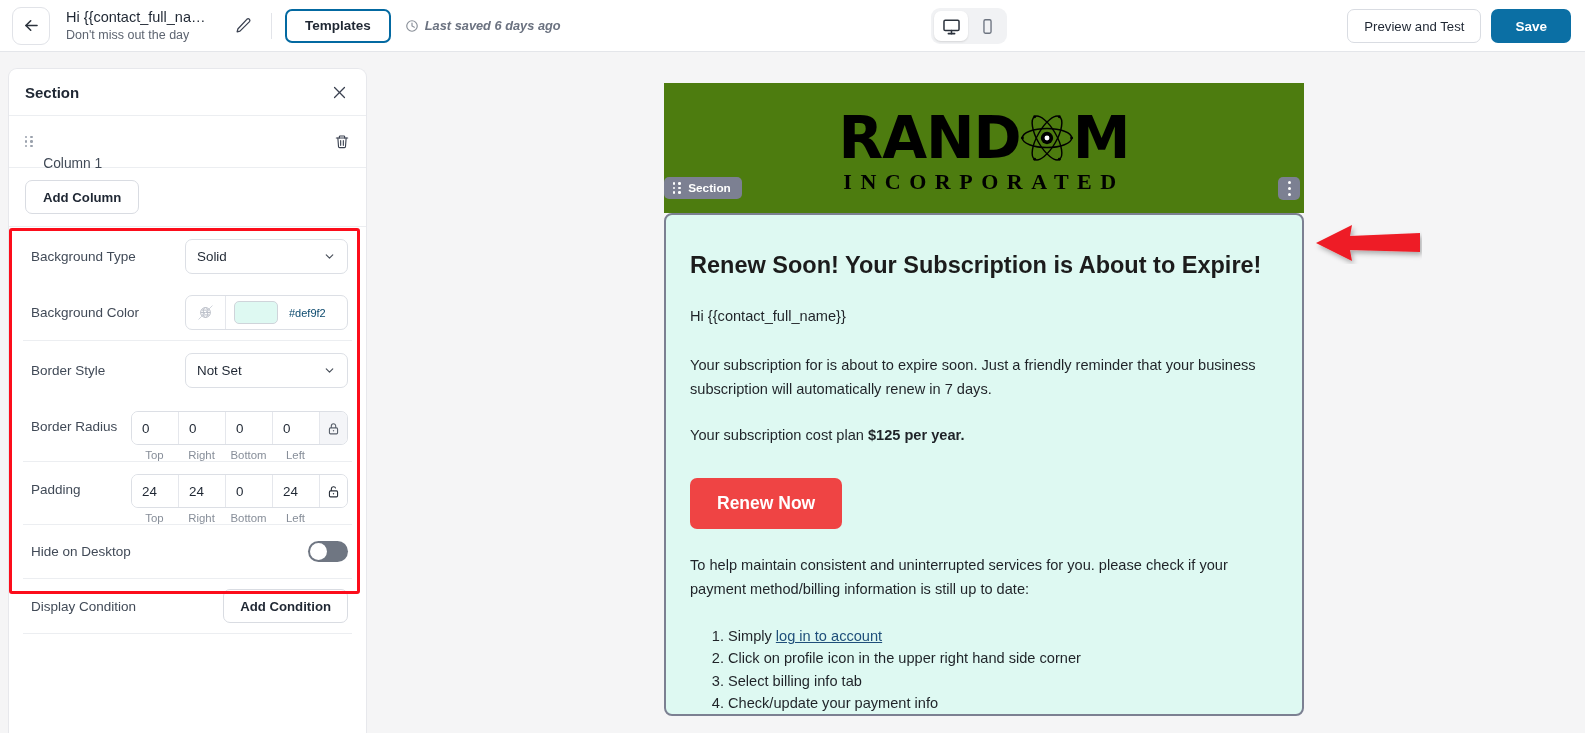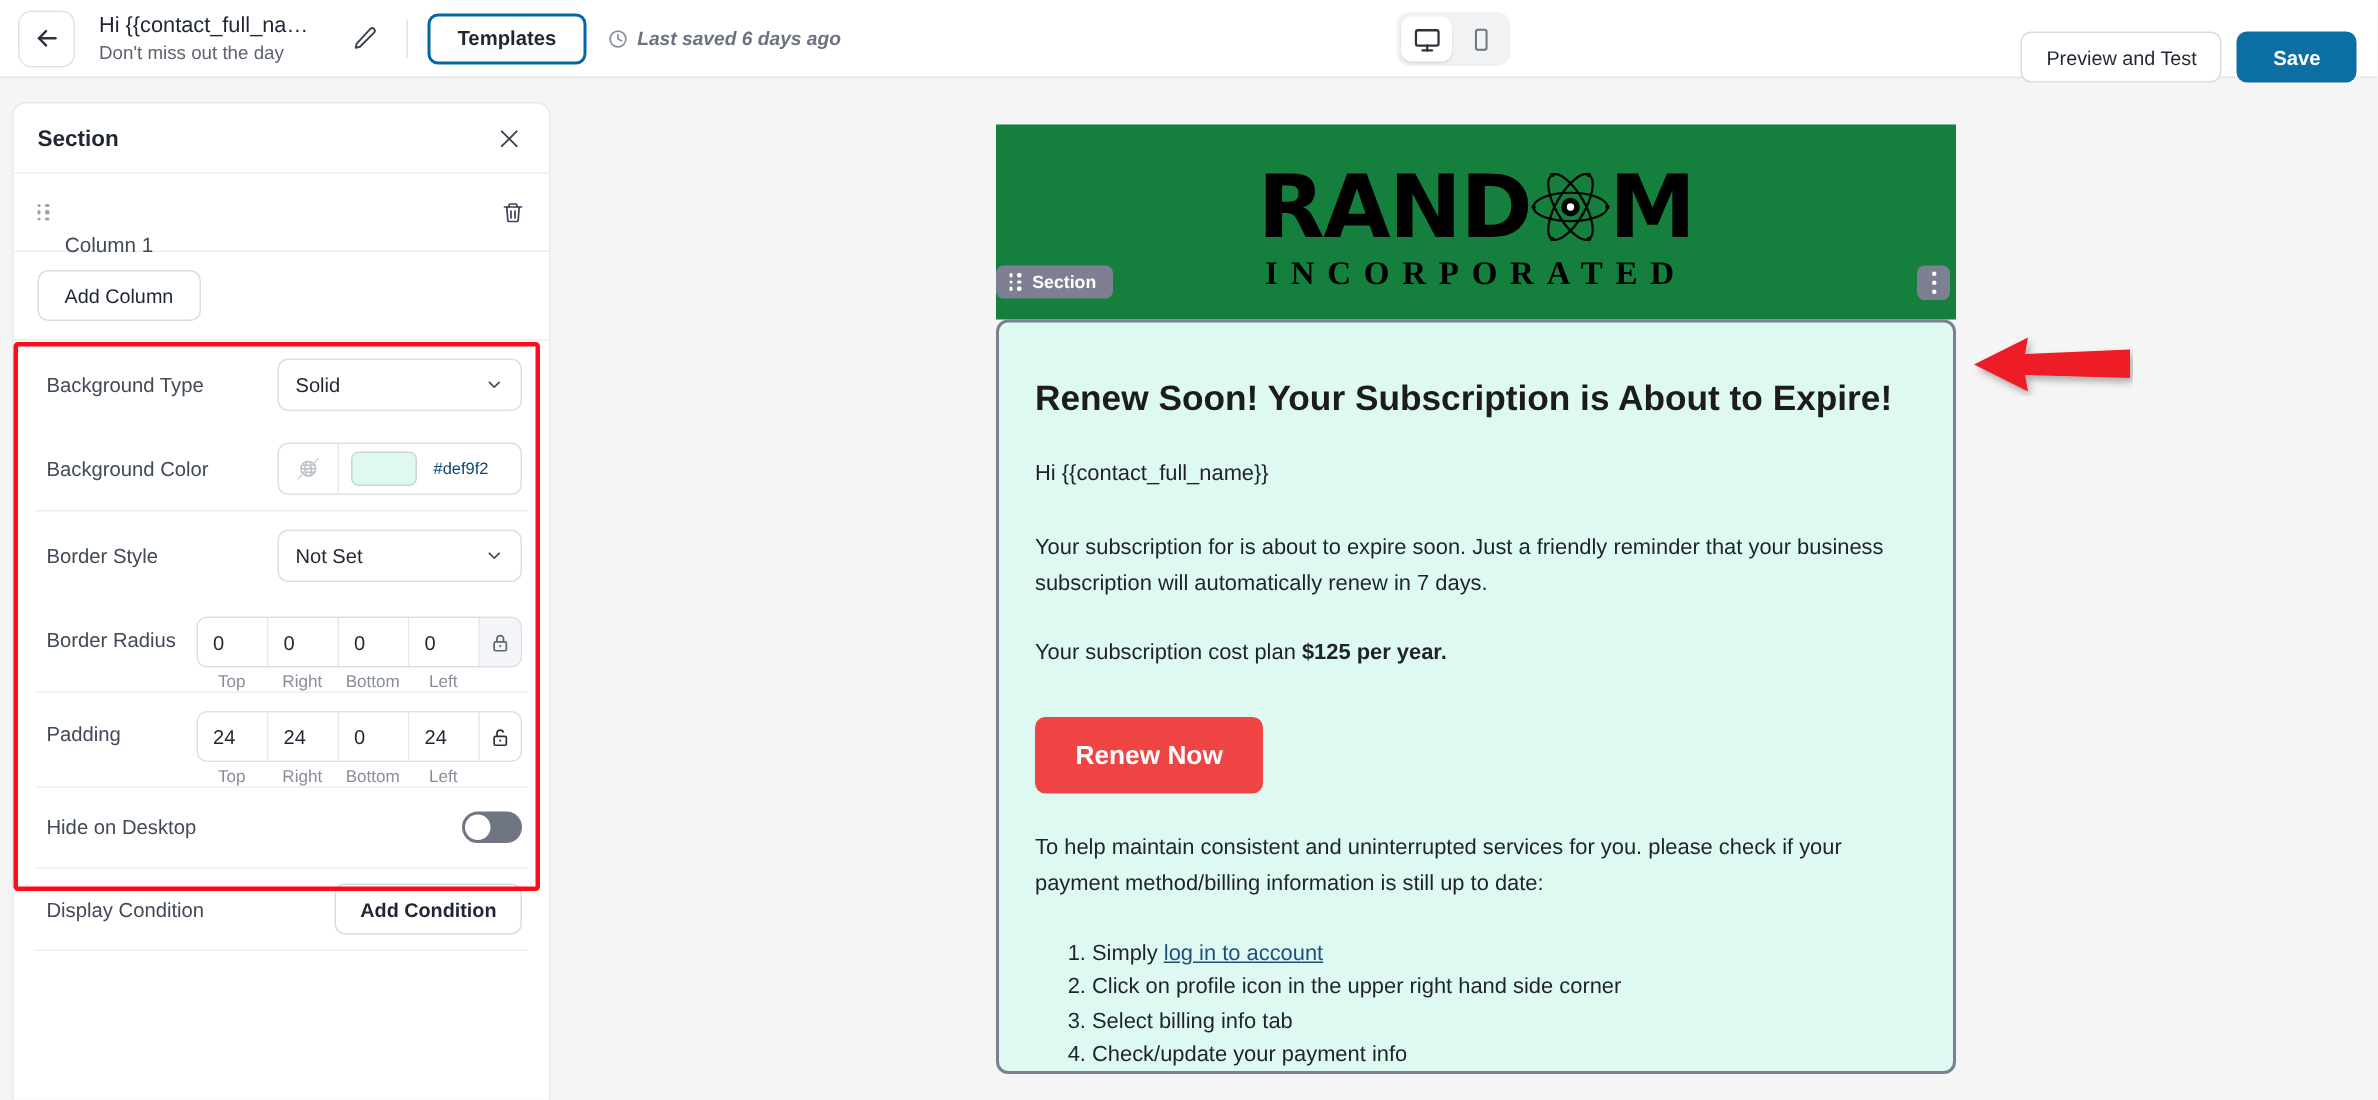--- a/index.html
+++ b/index.html
@@ -45,21 +45,21 @@
   .device-toggle {
     position: absolute; left: 931px; top: 8px;
     background: #f1f2f4; border-radius: 9px; padding: 3px;
     display: flex; gap: 2px;
   }
   .dev-btn {
     width: 34px; height: 30px; border-radius: 7px;
     display: flex; align-items: center; justify-content: center; cursor: pointer;
   }
   .dev-btn.active { background: #ffffff; box-shadow: 0 1px 2px rgba(0,0,0,.12); }
-  .topright { position: absolute; right: 14px; top: 9px; display: flex; gap: 10px; align-items: flex-end; margin-top: 12px; }
+  .topright { position: absolute; right: 14px; top: 9px; display: flex; gap: 10px; align-items: flex-end; }
   .preview-btn {
     height: 34px; padding: 0 16px; border: 1px solid #d9dce2; border-radius: 7px;
     background: #fff; font-size: 13.2px; color: #1f2733; display: flex;
     align-items: center; cursor: pointer;
   }
   .save-btn {
     height: 34px; padding: 0 24px; border-radius: 7px; border: none;
     background: #0b6fa4; color: #fff; font-size: 13.5px; font-weight: 600;
     display: flex; align-items: center; cursor: pointer;
   }
@@ -81,21 +81,21 @@
     height: 52px; display: flex; align-items: center; padding: 0 16px;
     border-bottom: 1px solid #eceef1; justify-content: space-between;
   }
   .col-left { display: flex; align-items: center; gap: 10px; }
   .col-label { font-size: 13.8px; color: #414a57; margin-top: 44px; }
   .grip { display: grid; grid-template-columns: 3px 3px; gap: 2.2px; }
   .grip i { width: 2.4px; height: 2.4px; background: #9aa1ac; border-radius: 50%; display: block; }
   .sb-addcol { padding: 12px 16px; border-bottom: 1px solid #eceef1; }
   .addcol-btn {
     height: 34px; padding: 0 17px; border: 1px solid #d9dce2; border-radius: 7px;
-    background: #fff; font-size: 13.2px; color: #1f2733; font-weight: 400;
+    background: #fff; font-size: 13.2px; color: #1f2733; font-weight: 700;
     display: inline-flex; align-items: center; cursor: pointer;
   }
 
   
   .redbox {
     position: absolute; left: 9px; top: 228px; width: 351px; height: 366px;
     border: 3px solid #fc0d1b; border-radius: 3px; pointer-events: none; z-index: 14;
   }
 
   .prop-row {
@@ -152,21 +152,21 @@
     height: 34px; padding: 0 16px; border: 1px solid #d9dce2; border-radius: 7px;
     background: #fff; font-size: 13.2px; color: #1f2733; font-weight: 700;
     display: inline-flex; align-items: center; cursor: pointer;
   }
 
   
   .canvas { position: absolute; left: 367px; top: 52px; right: 0; bottom: 0; background: #f5f5f6; overflow: hidden; }
   .email {
     position: absolute; left: 297px; top: 31px; width: 640px;
   }
-  .logo-sec { background: #15803d; padding: 26px 0 18px; text-align: center; position: relative; }
+  .logo-sec { background: #4d7c0f; padding: 26px 0 18px; text-align: center; position: relative; }
   .logo-wrap { display: inline-block; position: relative; }
   .logo-main {
     font-family: "DejaVu Sans", sans-serif; font-weight: 700; font-size: 58px;
     letter-spacing: -1px; color: #000; line-height: 1; display: flex; align-items: center;
   }
   .logo-sub {
     font-family: "Liberation Serif", serif; font-weight: 700; font-size: 22px;
     letter-spacing: 8.5px; color: #000; margin-top: 2px; text-align: center;
   }
   .section-badge {

